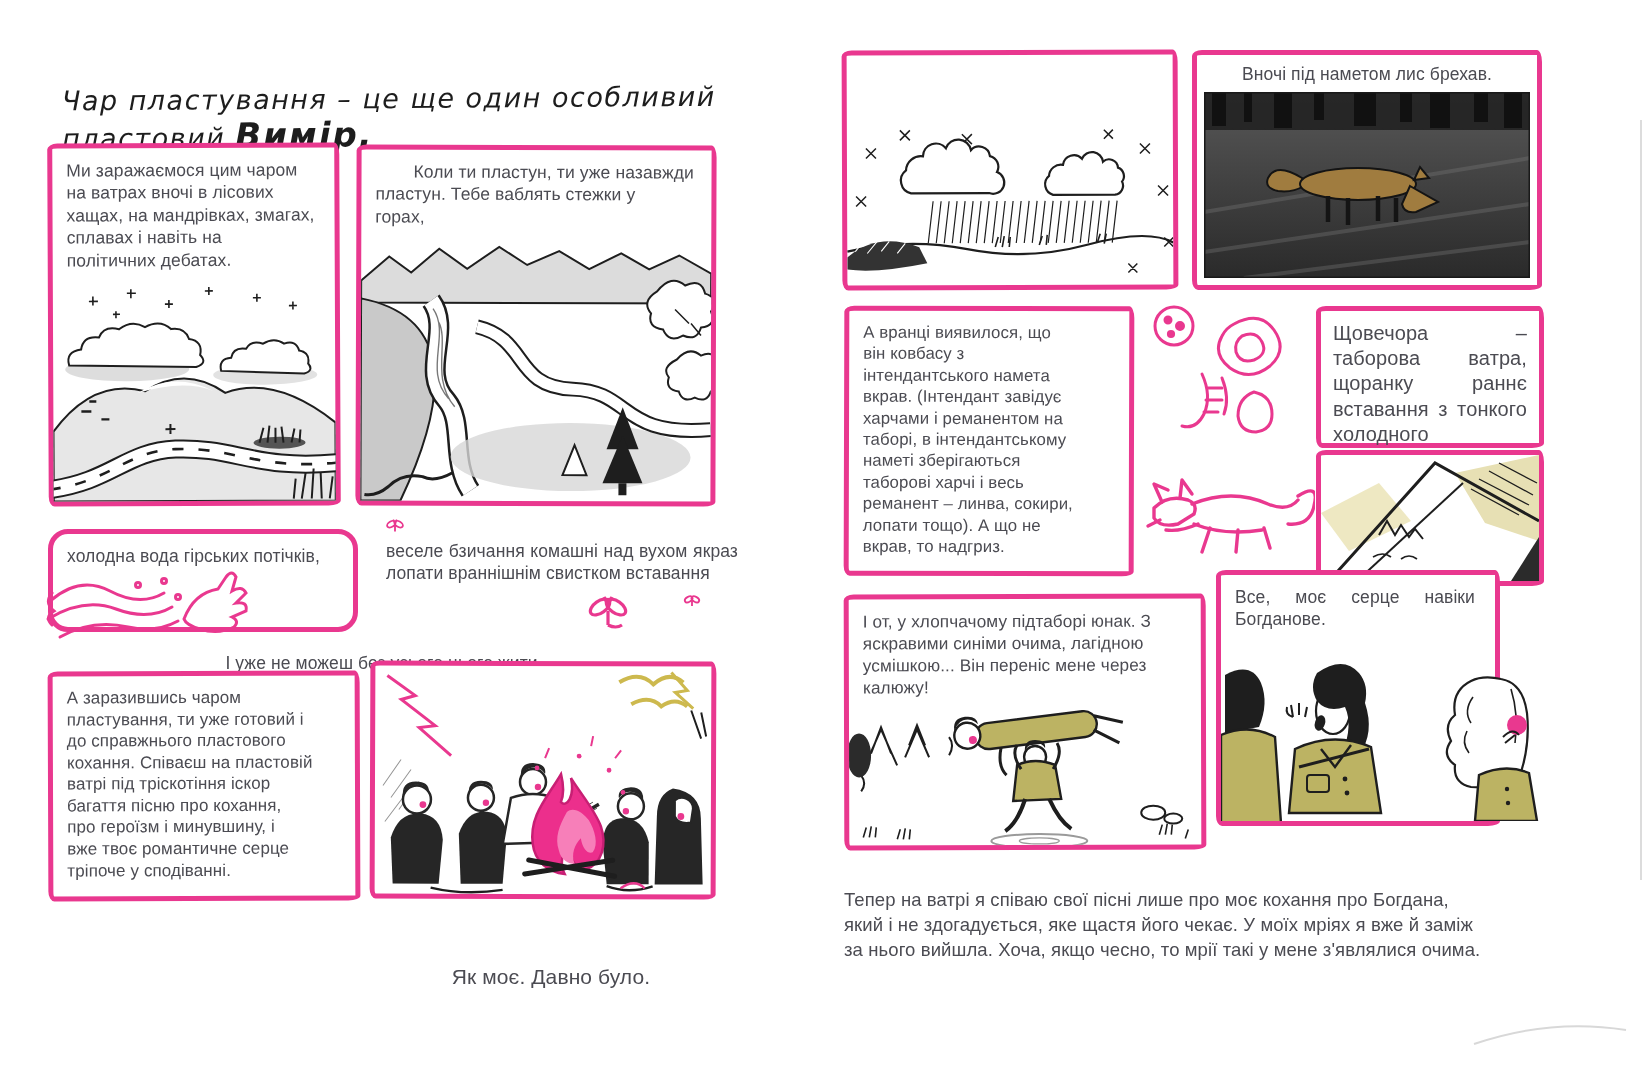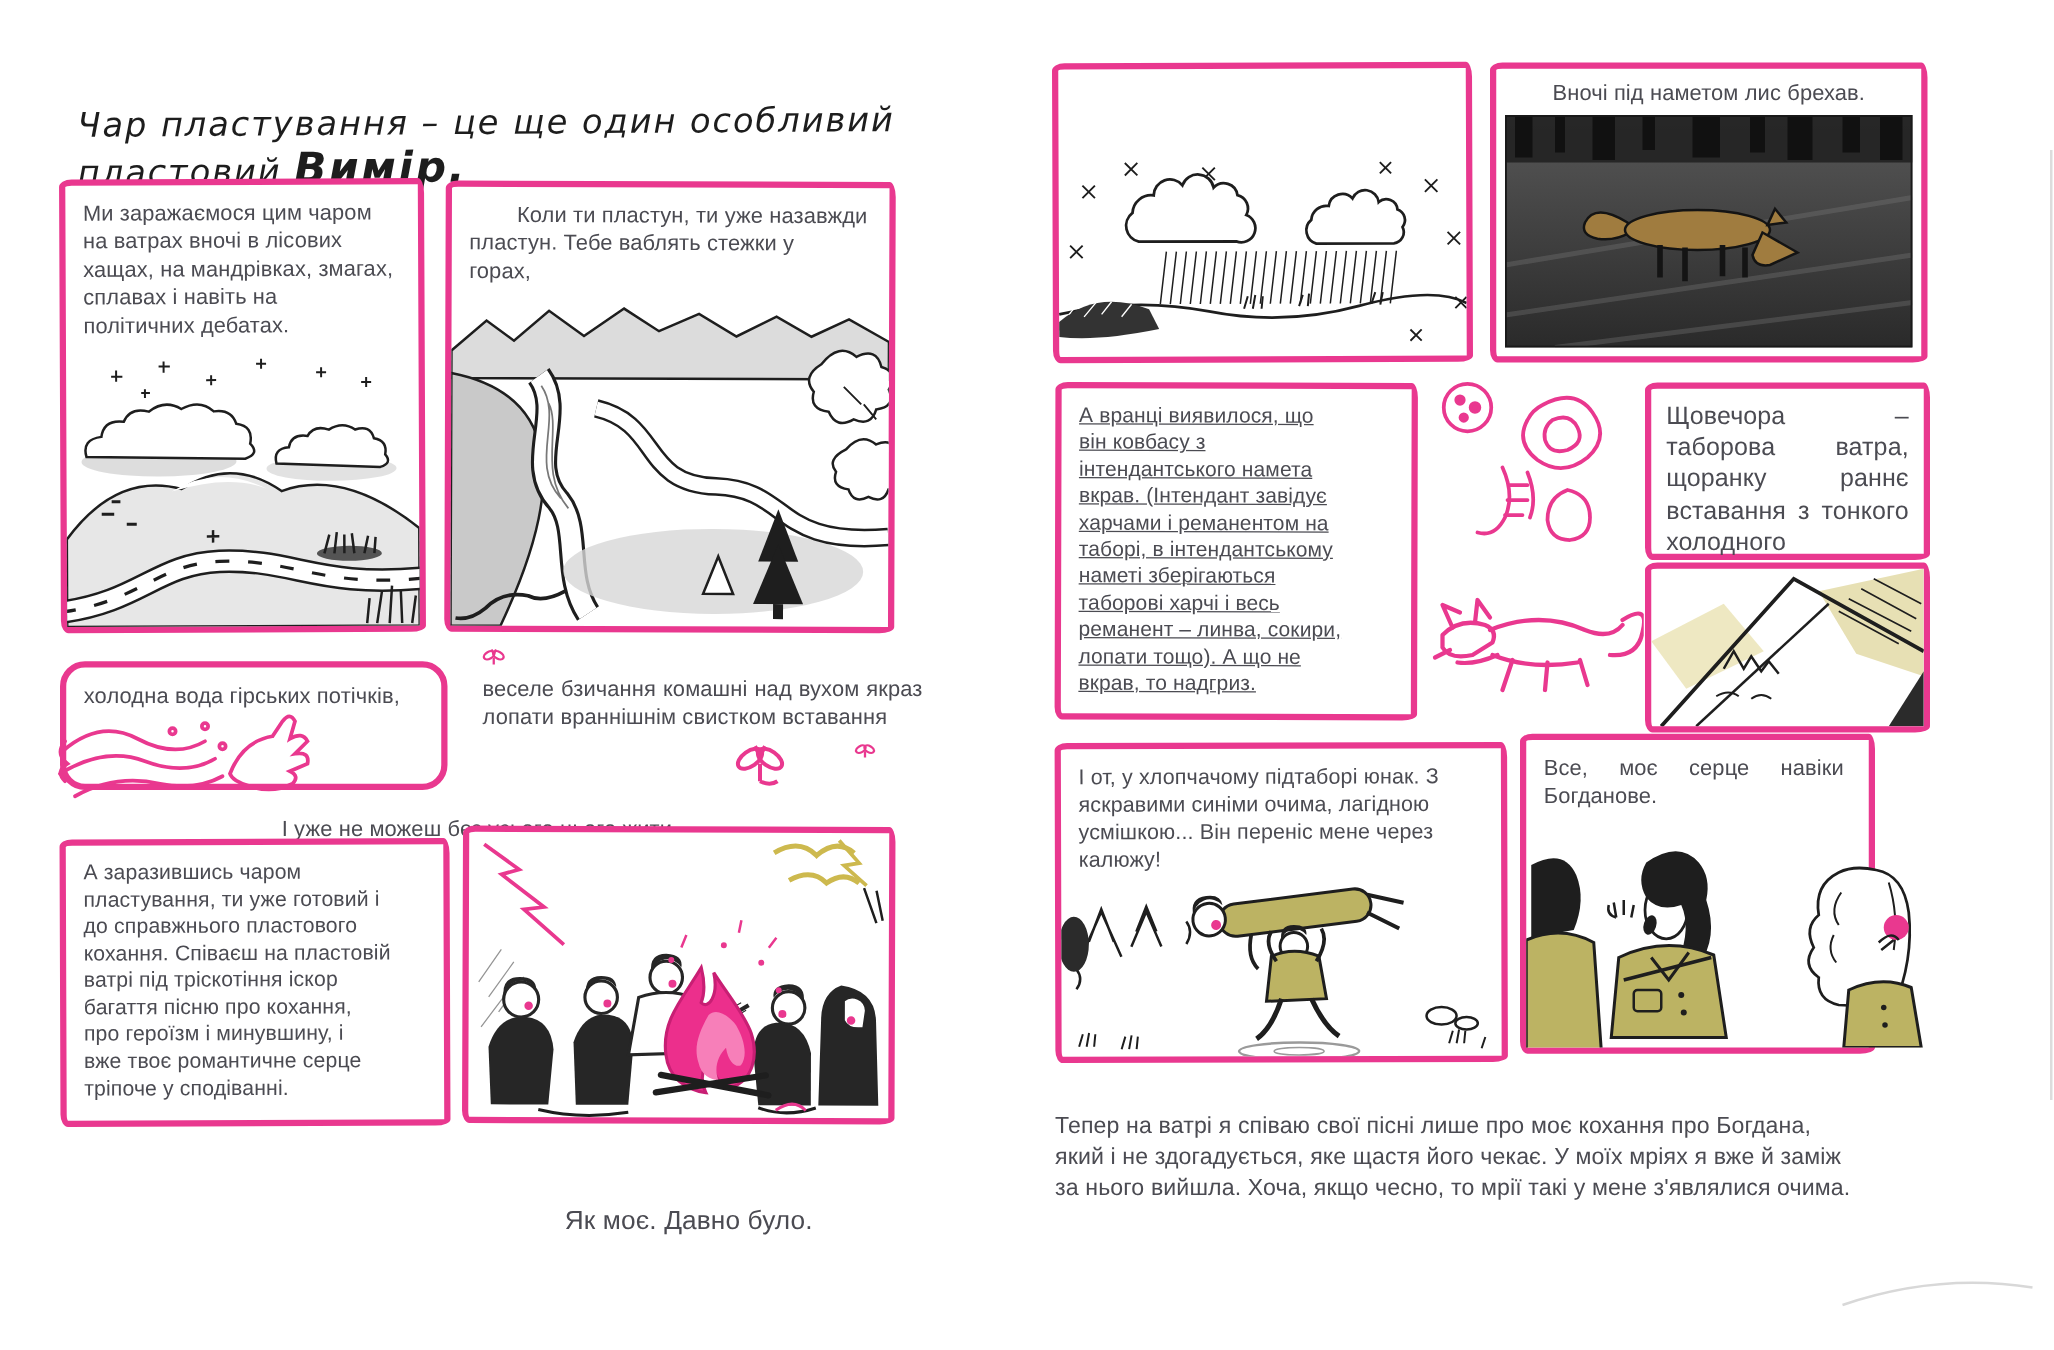--- a/index.html
+++ b/index.html
@@ -242,21 +242,21 @@
         <path d="M36 16 q-26 -16 -34 0 q-4 10 10 13 q14 2 26 -5 Z" fill="#a07c3f" stroke="#141414" stroke-width="2"></path>
         <ellipse cx="92" cy="22" rx="58" ry="16" fill="#a07c3f" stroke="#141414" stroke-width="2"></ellipse>
         <path d="M144 24 l28 16 -22 10 q-12 2 -14 -8 Z" fill="#a07c3f" stroke="#141414" stroke-width="2"></path>
         <path d="M148 18 l6 -13 9 11 Z" fill="#a07c3f" stroke="#141414" stroke-width="2"></path>
         <path d="M62 34 v26 M82 36 v27 M112 34 v25 M130 36 v24" stroke="#141414" stroke-width="4.5"></path>
       </g>
       <rect width="326" height="186" fill="none" stroke="#191919" stroke-width="3"></rect>
     </svg>
   </div>
 
-  <div class="panel" style="left:84px;top:306px;width:290px;height:270px;transform:rotate(.15deg);text-decoration:underline;">
+  <div class="panel" style="left:84px;top:306px;width:290px;height:270px;transform:rotate(.15deg);">
     <div class="txt" style="font-size:16.8px;line-height:1.275;">А вранці виявилося, що
 він ковбасу з
 інтендантського намета
 вкрав. (Інтендант завідує
 харчами і реманентом на
 таборі, в інтендантському
 наметі зберігаються
 таборові харчі і весь
 реманент – линва, сокири,
 лопати тощо). А що не
@@ -335,21 +335,21 @@
         <ellipse cx="52" cy="142" rx="48" ry="7" fill="none" stroke="#9a9a9a" stroke-width="2"></ellipse>
         <ellipse cx="52" cy="142" rx="20" ry="3" fill="none" stroke="#9a9a9a" stroke-width="1.2"></ellipse>
       </g>
       <g stroke="#1e1e1e" stroke-width="2" fill="none">
         <ellipse cx="304" cy="118" rx="12" ry="7"></ellipse>
           <ellipse cx="324" cy="124" rx="9" ry="5"></ellipse>
       </g>
     </svg>
   </div>
 
-  <div class="panel" style="left:456px;top:587px;width:284px;height:256px;">
+  <div class="panel" style="left:456px;top:570px;width:284px;height:256px;">
     <div class="txt just" style="width:240px;">Все, моє серце навіки Богданове.</div>
     <svg class="ill" width="318" height="168" viewBox="0 0 318 168">
       <g>
         <path d="M4 22 q26 -14 36 8 q8 20 -2 44 l-34 6 Z" fill="#1e1e1e"></path>
         <path d="M0 82 q28 -12 54 2 l6 86 H0 Z" fill="#bcb363" stroke="#1e1e1e" stroke-width="2.4"></path>
       </g>
       <g>
         <ellipse cx="112" cy="58" rx="17" ry="23" fill="#fff" stroke="#1e1e1e" stroke-width="2.2"></ellipse>
         <ellipse cx="99" cy="70" rx="5" ry="8" transform="rotate(18 99 70)" fill="#1e1e1e"></ellipse>
         <path d="M102 44 q5 -4 9 0" stroke="#1e1e1e" stroke-width="2" fill="none"></path>

